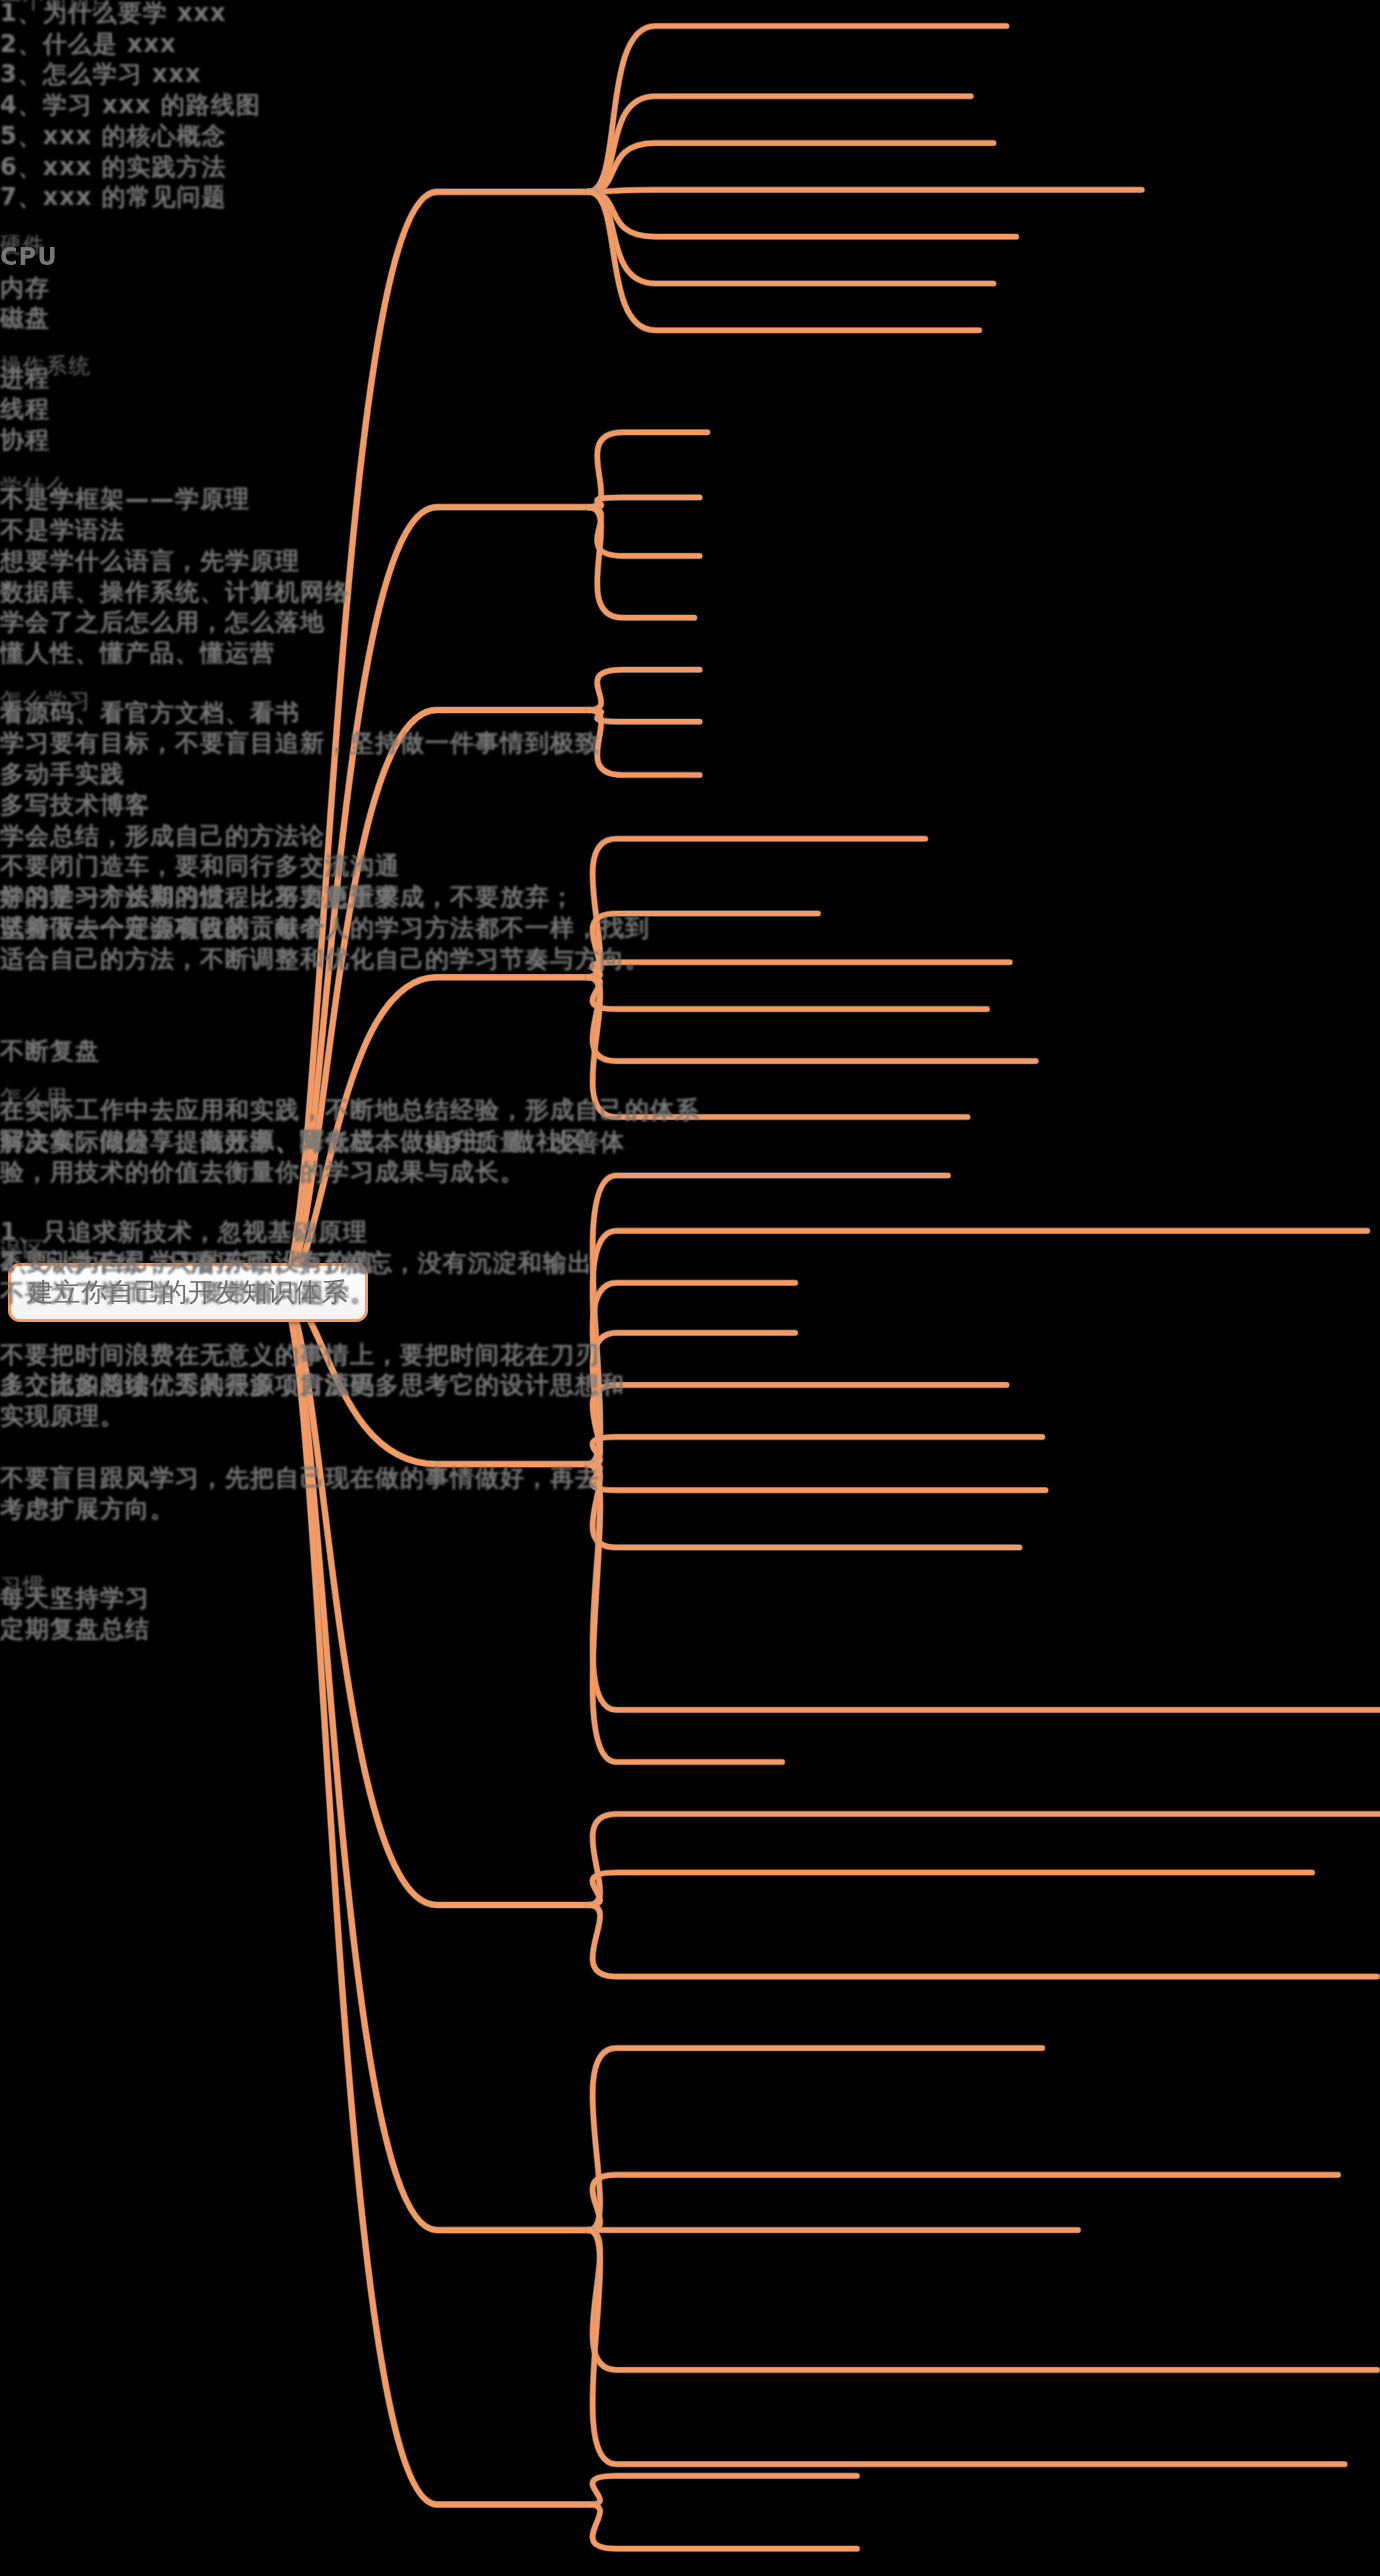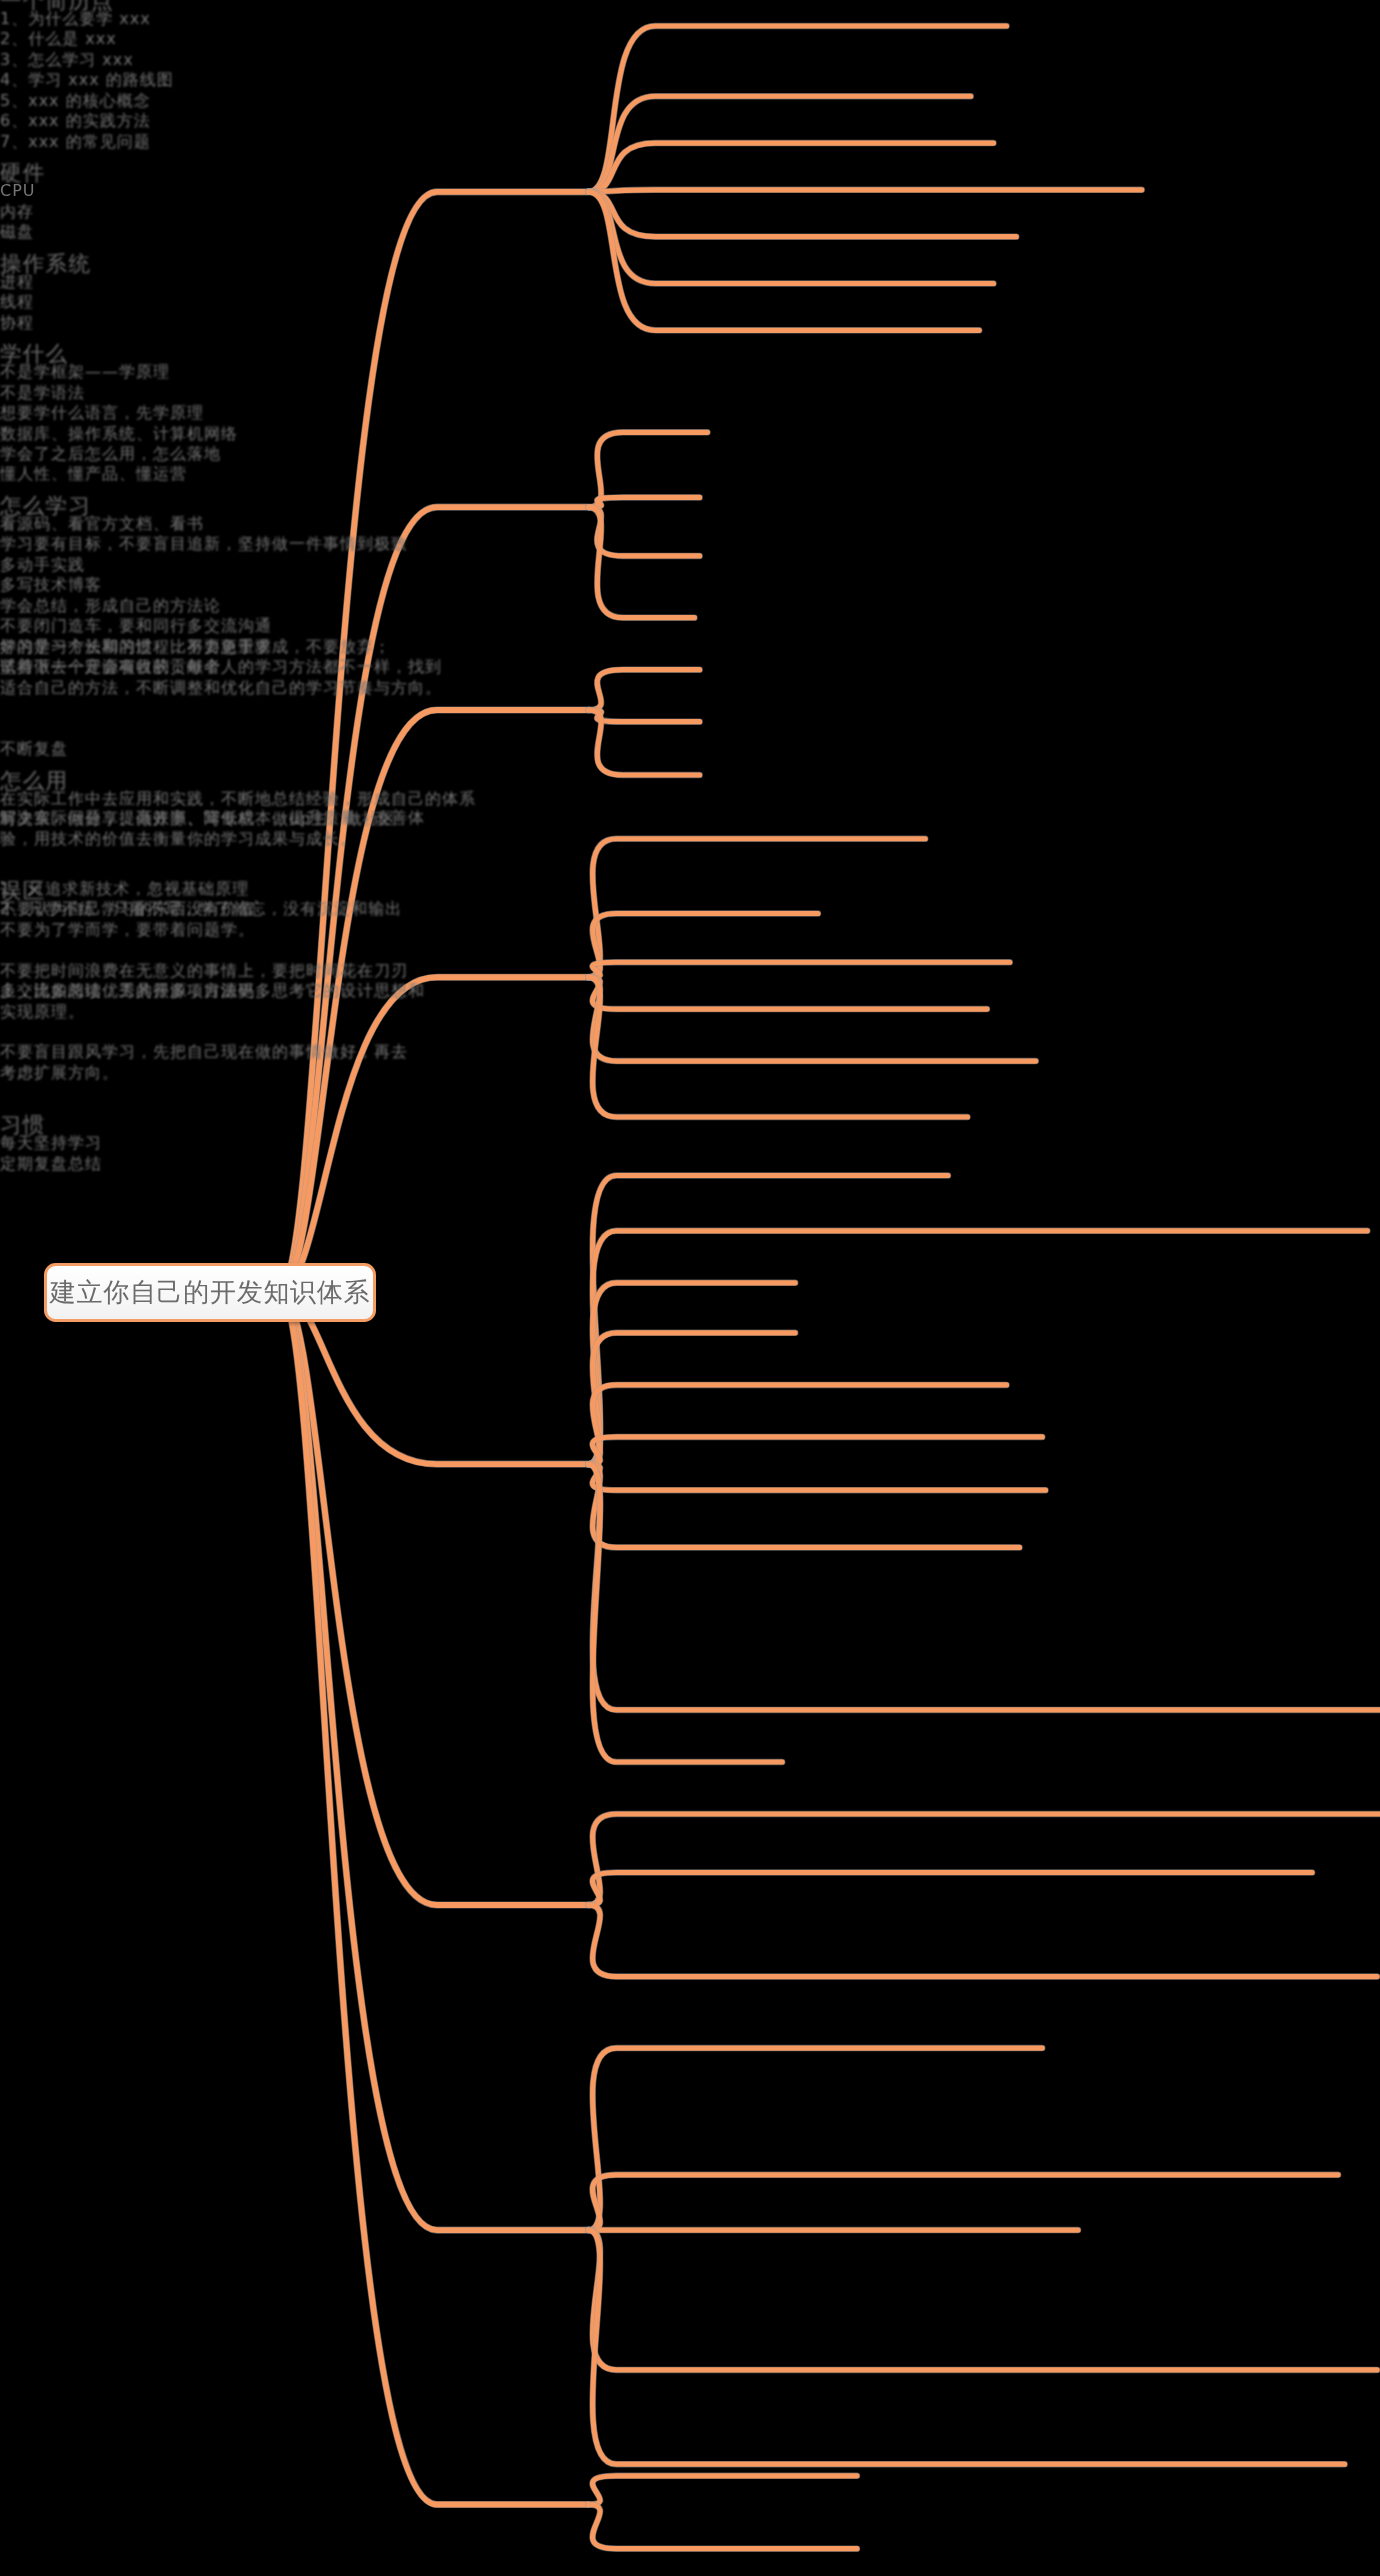--- a/index.html
+++ b/index.html
@@ -11,45 +11,45 @@
   svg.links{position:absolute;left:0;top:0;width:1381px;height:2576px;pointer-events:none;}
 
   .node{position:absolute;white-space:nowrap;}
 
   
   .root{
     left:7.8px; top:1263px;
     background:linear-gradient(#ffffff,#f2f2f2);
     border:3.9px solid #F39C63;
     border-radius:11.7px;
-    padding:9px 3px;
+    padding:9px 17px;
     color:#6b6b6b;
     font-size:26px;
     letter-spacing:0.7px;
     box-shadow:0 2px 3.9px rgba(0,0,0,.35);
-    margin-left:36px;
   }
 
   
   .branch{
     color:#6e6e6e;
     font-size:21.5px;
     transform:translateY(-50%);
     filter:blur(1px);
     letter-spacing:1.3px;
   }
   
   .leaf{
     color:#767676;
-    font-size:16px;
+    font-size:24px;
     transform:translateY(-100%);
     filter:blur(1px);
     letter-spacing:1px;
     line-height:1.28;
     white-space:pre;
+    font-weight:bold;
   }
   .leaf.sharp,.branch.sharp{filter:none;}
 </style>
 </head>
 <body>
 
 <div id="canvas">
   <svg class="links" id="links" viewBox="0 0 2124 3962" width="1381" height="2576">
       <path d="M 430 1985 C 500 1985, 510 295, 672 295 L 905 295" stroke="#9a9a9a" stroke-width="11" fill="none" stroke-linecap="round" opacity="0.55"></path>
       <path d="M 430 1985 C 500 1985, 510 295, 672 295 L 905 295" stroke="#F79A62" stroke-width="9" fill="none" stroke-linecap="round"></path>

